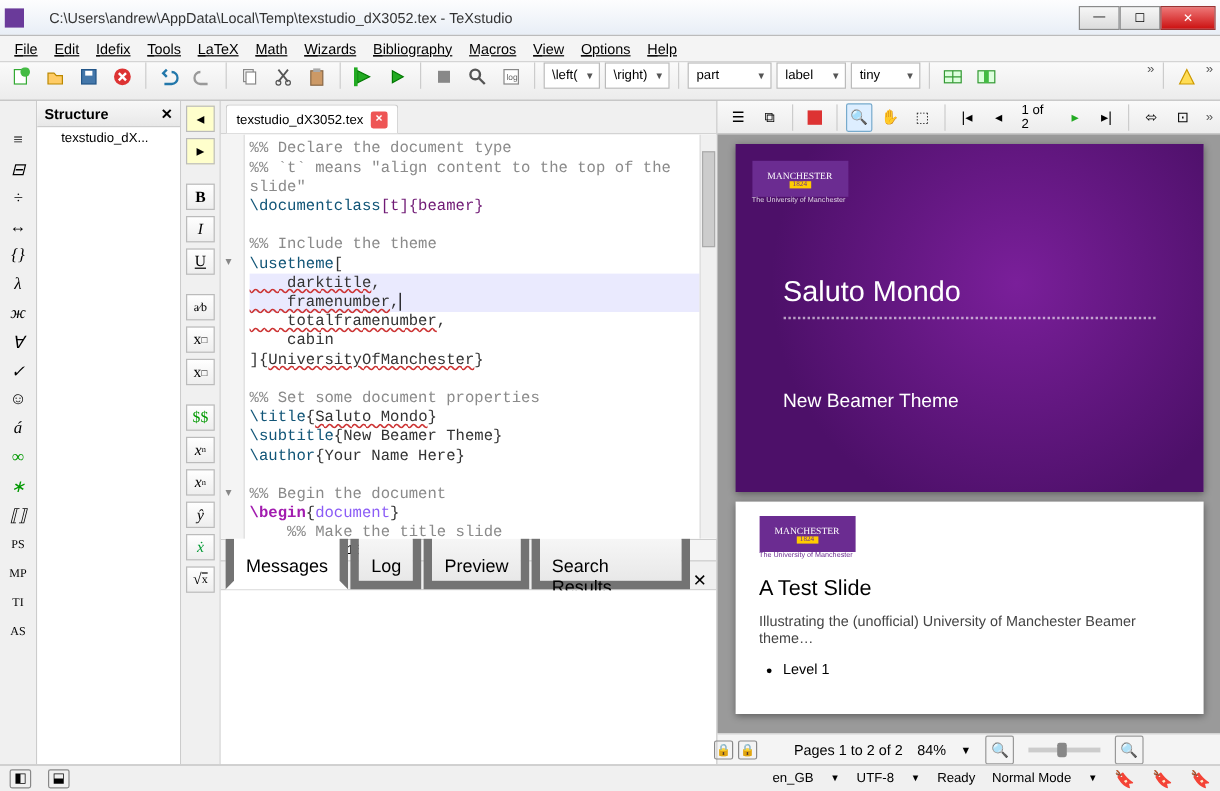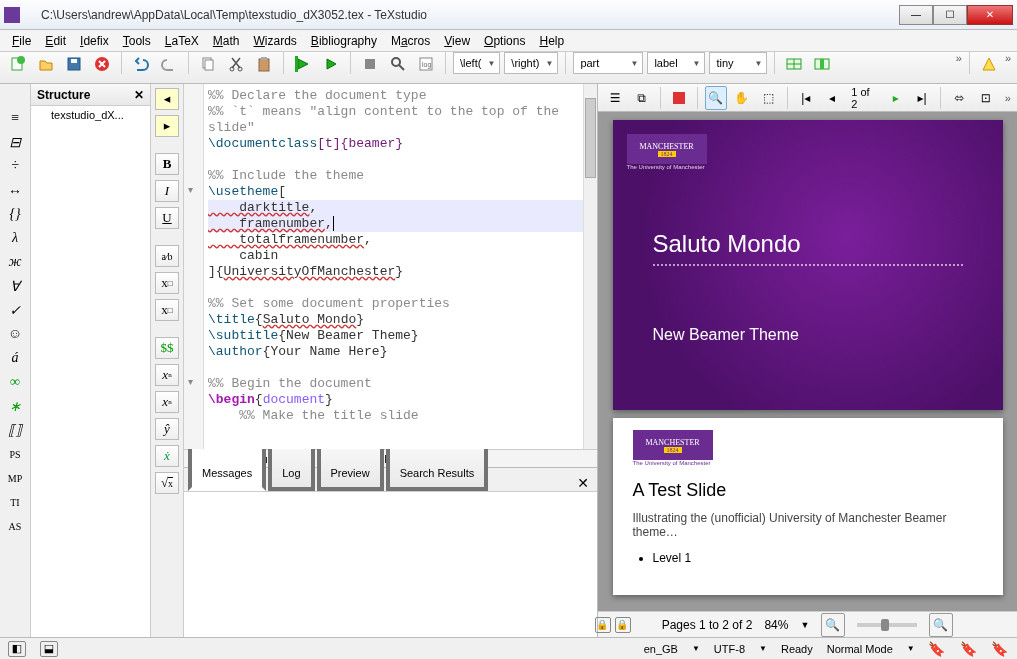--- a/index.html
+++ b/index.html
@@ -3,21 +3,21 @@
 <meta charset="utf-8">
 <style>
 * { box-sizing: border-box; margin: 0; padding: 0; }
 body { font-family: "Segoe UI", Tahoma, sans-serif; font-size: 12px; background: #f0f0f0; width: 1017px; height: 659px; overflow: hidden; display: flex; flex-direction: column; }
 .titlebar { height: 30px; background: linear-gradient(#fdfdfe,#e8eef6); border-bottom: 1px solid #bbb; display: flex; align-items: center; padding: 0 4px; }
 .titlebar .icon { width: 16px; height: 16px; background: #6a3a9a; margin-right: 6px; }
 .titlebar .title { flex: 1; color: #333; margin-left: 15px; }
 .winbtns { display: flex; gap: 0; }
 .winbtn { width: 34px; height: 20px; border: 1px solid #8a8a8a; background: linear-gradient(#f6f6f6,#dcdcdc); display: flex; align-items: center; justify-content: center; font-size: 10px; }
 .winbtn.close { background: linear-gradient(#e77,#c11); border-color: #933; color: #fff; width: 46px; }
-.menubar { height: 22px; background: #f4f4f4; border-bottom: 1px solid #ccc; display: flex; align-items: center; padding: 0 6px; gap: 2px; }
+.menubar { height: 22px; background: #f4f4f4; border-bottom: 1px solid #ccc; display: flex; align-items: center; padding: 0 6px; gap: 2px; text-decoration: underline; }
 .menuitem { padding: 2px 6px; cursor: default; }
 .menuitem .ul { text-decoration: underline; }
 .toolbar { height: 32px; background: linear-gradient(#fafafa,#ececec); border-bottom: 1px solid #bbb; display: flex; padding: 0 6px; gap: 4px; }
 .tbtn { width: 24px; height: 24px; border: 1px solid transparent; display: flex; align-items: center; justify-content: center; border-radius: 2px; }
 .tsep { width: 1px; height: 22px; background: #ccc; margin: 0 3px; }
 .tdrop { height: 22px; border: 1px solid #bbb; background: #fff; display: flex; align-items: center; padding: 0 4px 0 6px; font-size: 11px; gap: 6px; }
 .tdrop .arr { font-size: 8px; color: #555; }
 .main { flex: 1; display: flex; overflow: hidden; }
 .leftcol { width: 31px; background: #f0f0f0; border-right: 1px solid #ccc; display: flex; flex-direction: column; align-items: center; padding-top: 24px; gap: 4px; }
 .leftcol .sym { width: 24px; height: 20px; display: flex; align-items: center; justify-content: center; font-size: 14px; font-family: serif; font-style: italic; }
@@ -39,21 +39,21 @@
 .code .sq { color: #701a75; }
 .code .br { color: #a21caf; font-weight: bold; }
 .code .wavy { text-decoration: underline wavy #c33; }
 .code .curline { background: #eaeafe; display: inline-block; width: 100%; }
 .fold { position: absolute; left: 4px; color: #888; font-size: 10px; }
 .scrollbar-v { position: absolute; right: 0; top: 0; bottom: 0; width: 14px; background: #f0f0f0; border-left: 1px solid #ddd; }
 .scrollbar-v .thumb { position: absolute; top: 14px; left: 1px; right: 1px; height: 80px; background: #ccc; border: 1px solid #aaa; }
 .statusline { height: 18px; background: #f4f4f4; border-top: 1px solid #ccc; display: flex; align-items: center; font-size: 11px; padding: 0 8px; gap: 20px; }
 .bottompanel { height: 170px; border-top: 1px solid #bbb; display: flex; flex-direction: column; background: #fff; }
 .bottomtabs { height: 24px; background: #f0f0f0; border-bottom: 1px solid #ccc; display: flex; align-items: flex-end; padding-left: 4px; }
-.btab { height: 20px; border: 4px solid #737373; background: linear-gradient(#f8f8f8,#e8e8e8); padding: 20px 10px; font-size: 11px; margin-right: 2px; }
+.btab { height: 20px; border: 7px solid #737373; background: linear-gradient(#f8f8f8,#e8e8e8); padding: 20px 10px; font-size: 15px; margin-right: 2px; }
 .btab.active { background: #fff; border-bottom-color: #fff; }
 .bottomtabs .xbtn { margin-left: auto; margin-right: 8px; font-size: 14px; cursor: default; }
 .preview { width: 420px; background: #fff; border-left: 1px solid #bbb; display: flex; flex-direction: column; }
 .pvtoolbar { height: 28px; background: linear-gradient(#fafafa,#ececec); border-bottom: 1px solid #bbb; display: flex; align-items: center; padding: 0 6px; gap: 4px; }
 .pvcontent { flex: 1; background: #9a9a9a; overflow: auto; padding: 8px; display: flex; flex-direction: column; gap: 8px; align-items: center; }
 .slide { width: 390px; background: #fff; box-shadow: 0 2px 6px rgba(0,0,0,0.4); }
 .slide1 { height: 290px; background: radial-gradient(circle at 60% 40%, #7a1f9a, #4d1069 70%); color: #fff; padding: 14px 0 0 0; position: relative; }
 .manclogo { width: 80px; height: 30px; background: #6b2c91; color: #fff; font-size: 8px; display: flex; flex-direction: column; align-items: center; justify-content: center; margin-left: 14px; font-family: serif; }
 .slide1 .stitle { margin: 60px 40px 6px 40px; font-size: 24px; font-weight: 300; }
 .slide1 .dots { margin: 0 40px; border-top: 2px dotted rgba(255,255,255,0.6); }
@@ -296,20 +296,26 @@
     <div class="btn">
         <i>ŷ</i>
       </div>
     <div class="btn" style="color:#093">
         <i>ẋ</i>
       </div>
     <div class="btn">√<span style="text-decoration:overline;font-size:10px">x</span></div>
   </div>
 
   <div class="center">
+    <div class="tabrow">
+      <div class="tab">
+        <span>texstudio_dX3052.tex</span>
+        <span class="tclose">×</span>
+      </div>
+    </div>
     <div class="editor">
       <div class="gutter"></div>
       <span class="fold" style="top:100px">▾</span>
       <span class="fold" style="top:292px">▾</span>
       <div class="code"><span class="cm">%% Declare the document type</span>
 <span class="cm">%% `t` means "align content to the top of the</span>
 <span class="cm">slide"</span>
 <span class="kw">\documentclass</span><span class="sq">[t]{beamer}</span>
 
 <span class="cm">%% Include the theme</span>

